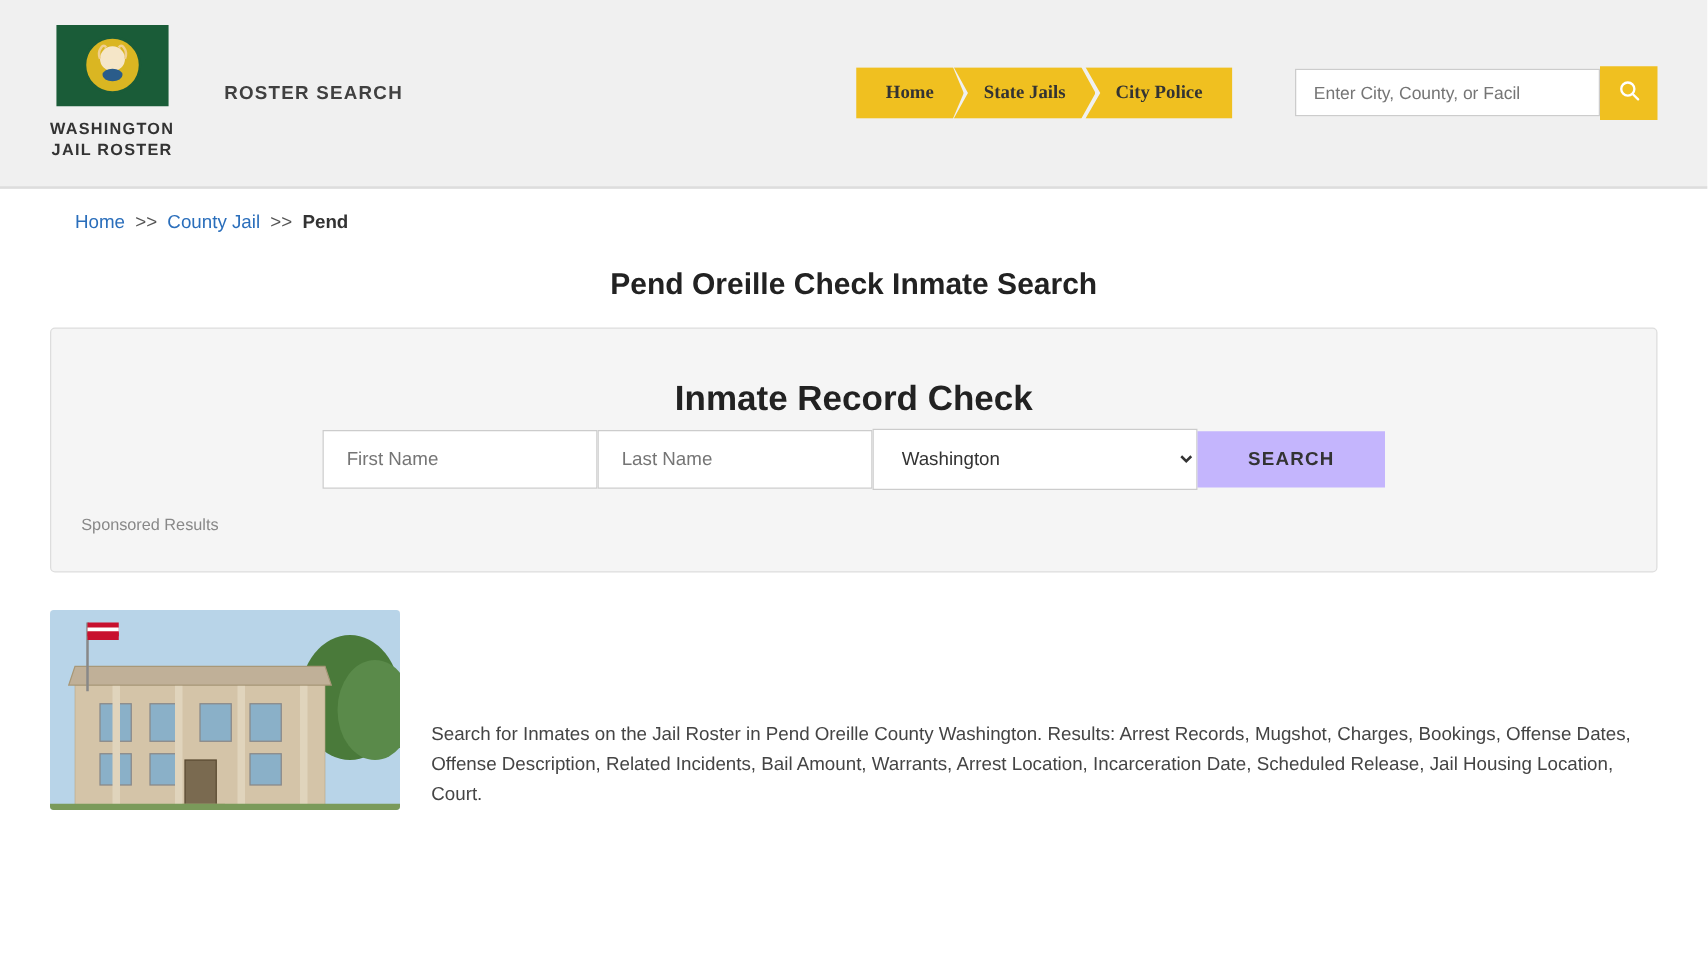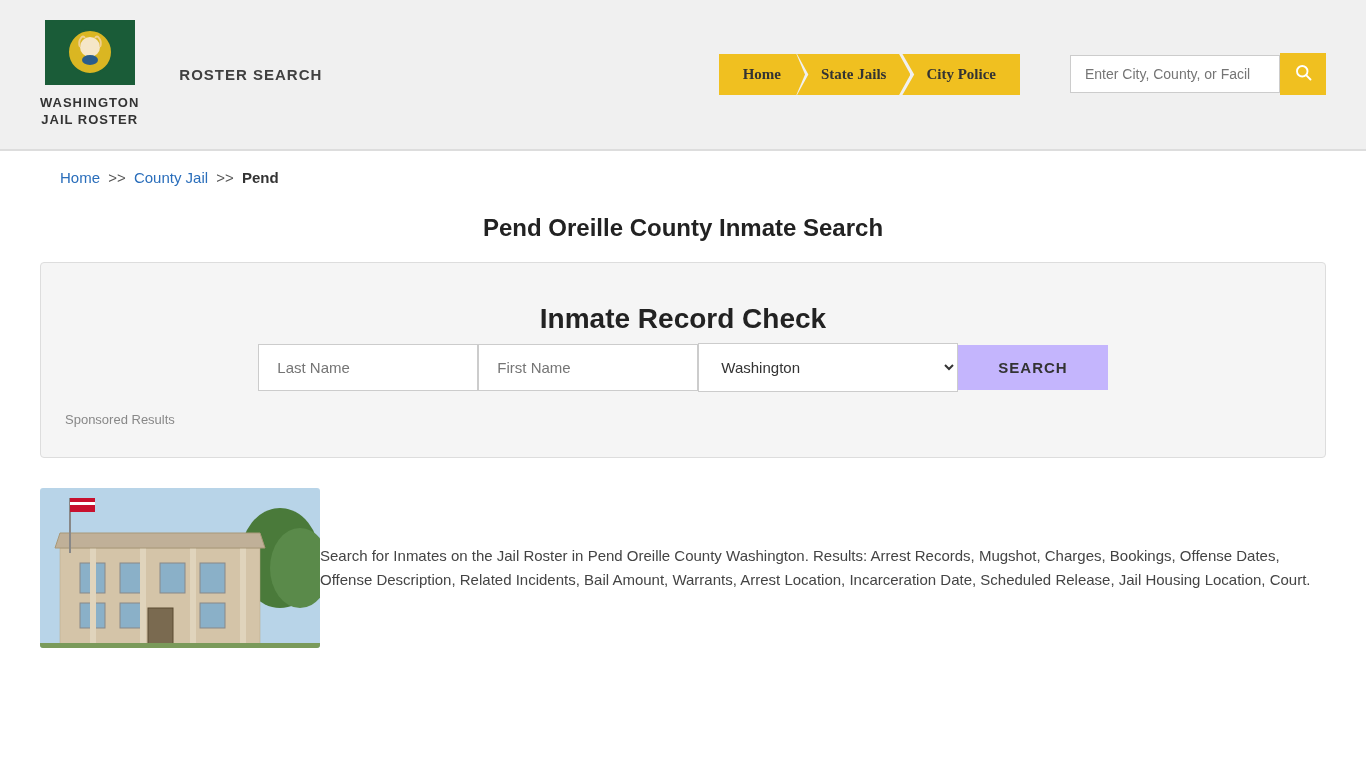--- a/index.html
+++ b/index.html
@@ -67,21 +67,21 @@
     }
     .search-bar-header {
       display: flex;
       align-items: center;
       margin-left: 20px;
     }
     .search-input-header {
       border: 1px solid #ccc;
       padding: 10px 14px;
       font-size: 14px;
-      width: 210px;
+      width: 244px;
       outline: none;
       font-family: Arial, sans-serif;
     }
     .search-btn-header {
       background: #f0c020;
       border: none;
       padding: 10px 14px;
       cursor: pointer;
       font-size: 16px;
       color: #fff;
@@ -177,21 +177,22 @@
       color: #888;
       text-align: left;
       font-family: Arial, sans-serif;
       margin-top: 10px;
       padding-left: 10px;
     }
 
     
     .bottom-info {
       display: flex;
-      align-items: center;
+      gap: 25px;
+      align-items: flex-end;
       margin-top: 10px;
     }
     .building-img {
       width: 280px;
       height: 160px;
       flex-shrink: 0;
       overflow: hidden;
       border-radius: 3px;
     }
     .building-svg {
@@ -254,30 +255,30 @@
 </div>
 
 <div class="breadcrumb">
   <a href="#">Home</a>
   <span class="sep">&gt;&gt;</span>
   <a href="#">County Jail</a>
   <span class="sep">&gt;&gt;</span>
   <span class="current">Pend</span>
 </div>
 
-<h1 class="page-title">Pend Oreille County Inmate Search</h1>
+<h1 class="page-title">Pend Oreille Check Inmate Search</h1>
 
 <div class="main">
 
   <div class="record-check-box">
     <div class="record-check-title">Inmate Record Check</div>
 
     <div class="search-form">
+      <input type="text" placeholder="First Name" style="">
       <input type="text" placeholder="Last Name" style="">
-      <input type="text" placeholder="First Name" style="">
       <select>
         <option>Washington</option>
         <option>Alabama</option>
         <option>Alaska</option>
         <option>Arizona</option>
         <option>California</option>
         <option>Oregon</option>
       </select>
       <button class="search-btn-main">SEARCH</button>
     </div>

